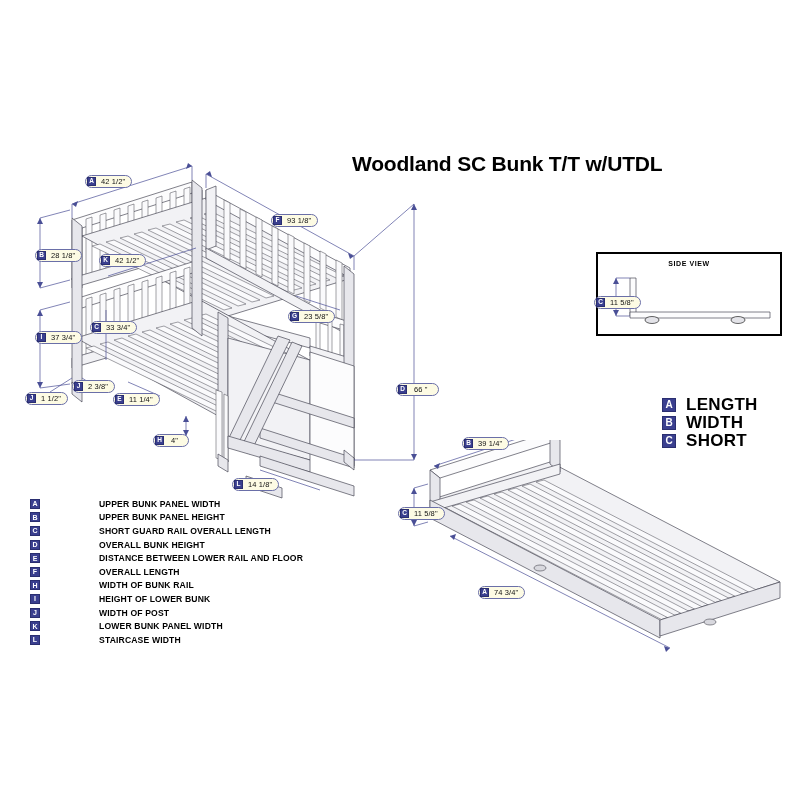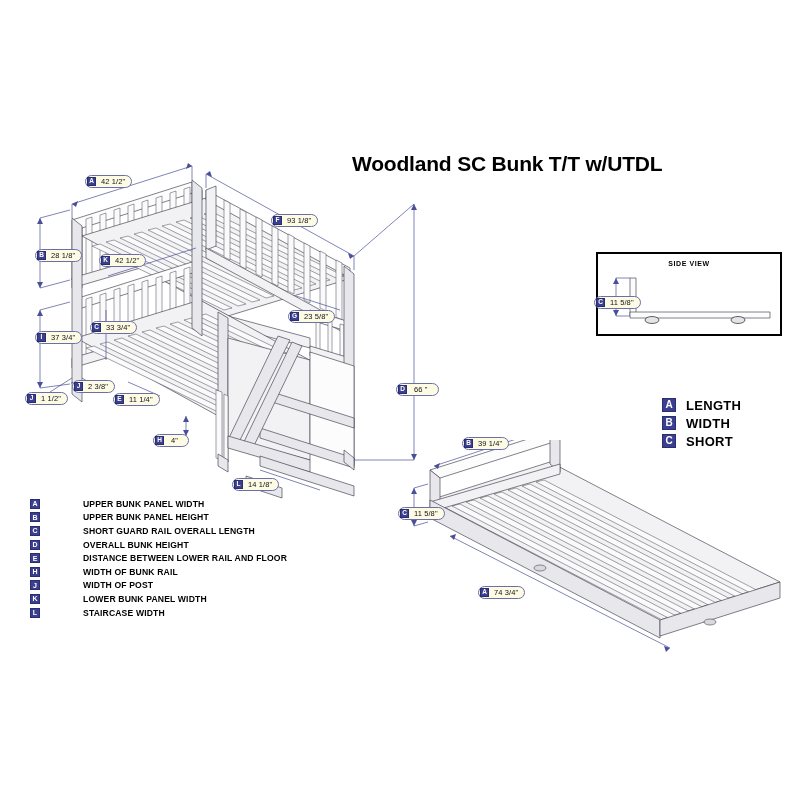--- a/index.html
+++ b/index.html
@@ -39,34 +39,34 @@
   
   .legend{position:absolute;left:30px;top:497px;}
   .legend-row{display:flex;align-items:center;height:13.6px;}
   .legend-badge{
     display:inline-flex;align-items:center;justify-content:center;
     width:10px;height:10px;background:#3a3f8f;color:#fff;
     font-size:7px;font-weight:bold;line-height:1;flex:0 0 10px;
     border:1px solid #2a2e70;box-sizing:border-box;
   }
   .legend-text{
-    font-size:8.6px;font-weight:bold;margin-left:7px;
+    font-size:8.6px;font-weight:bold;margin-left:23px;
     letter-spacing:0.15px;white-space:nowrap;padding-left:36px;
   }
 
   
   .abc-key{position:absolute;left:662px;top:396px;}
   .abc-row{display:flex;align-items:center;height:18px;}
   .abc-badge{
     display:inline-flex;align-items:center;justify-content:center;
     width:14px;height:14px;background:#3a3f8f;color:#fff;
     font-size:10px;font-weight:bold;line-height:1;flex:0 0 14px;
     border:1px solid #2a2e70;box-sizing:border-box;
   }
-  .abc-text{font-size:13px;font-weight:bold;margin-left:10px;letter-spacing:0.3px;}
+  .abc-text{font-size:17px;font-weight:bold;margin-left:10px;letter-spacing:0.3px;}
 
   
   .sideview-box{
     position:absolute;left:596px;top:252px;width:186px;height:84px;
     border:2px solid #000;background:#fff;box-sizing:border-box;
   }
   .sideview-title{
     position:absolute;left:0;right:0;top:6px;text-align:center;
     font-size:7px;font-weight:bold;letter-spacing:0.6px;
   }
@@ -405,22 +405,30 @@
       </div>
     <div class="legend-row">
         <span class="legend-badge">D</span>
         <span class="legend-text">OVERALL BUNK HEIGHT</span>
       </div>
     <div class="legend-row">
         <span class="legend-badge">E</span>
         <span class="legend-text">DISTANCE BETWEEN LOWER RAIL AND FLOOR</span>
       </div>
     <div class="legend-row">
+        <span class="legend-badge">F</span>
+        <span class="legend-text">OVERALL LENGTH</span>
+      </div>
+    <div class="legend-row">
         <span class="legend-badge">H</span>
         <span class="legend-text">WIDTH OF BUNK RAIL</span>
+      </div>
+    <div class="legend-row">
+        <span class="legend-badge">I</span>
+        <span class="legend-text">HEIGHT OF LOWER BUNK</span>
       </div>
     <div class="legend-row">
         <span class="legend-badge">J</span>
         <span class="legend-text">WIDTH OF POST</span>
       </div>
     <div class="legend-row">
         <span class="legend-badge">K</span>
         <span class="legend-text">LOWER BUNK PANEL WIDTH</span>
       </div>
     <div class="legend-row">

